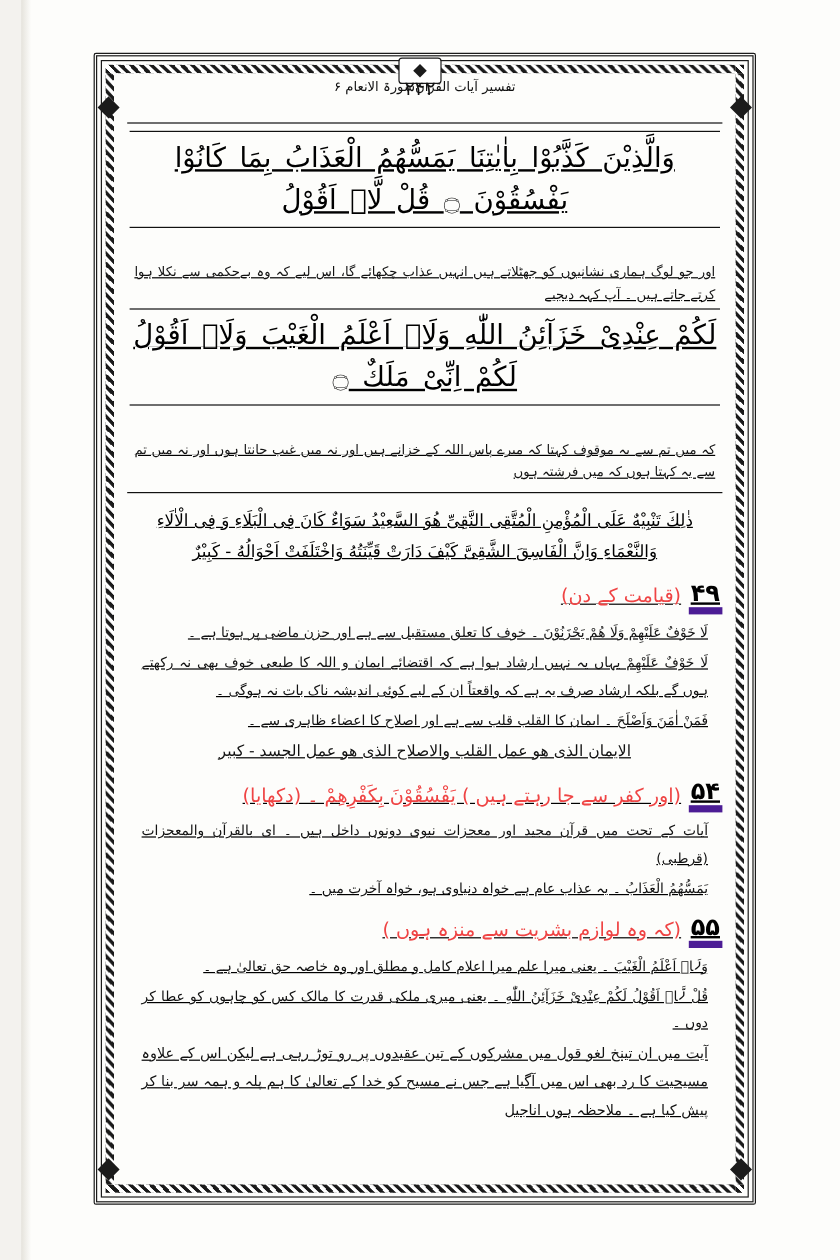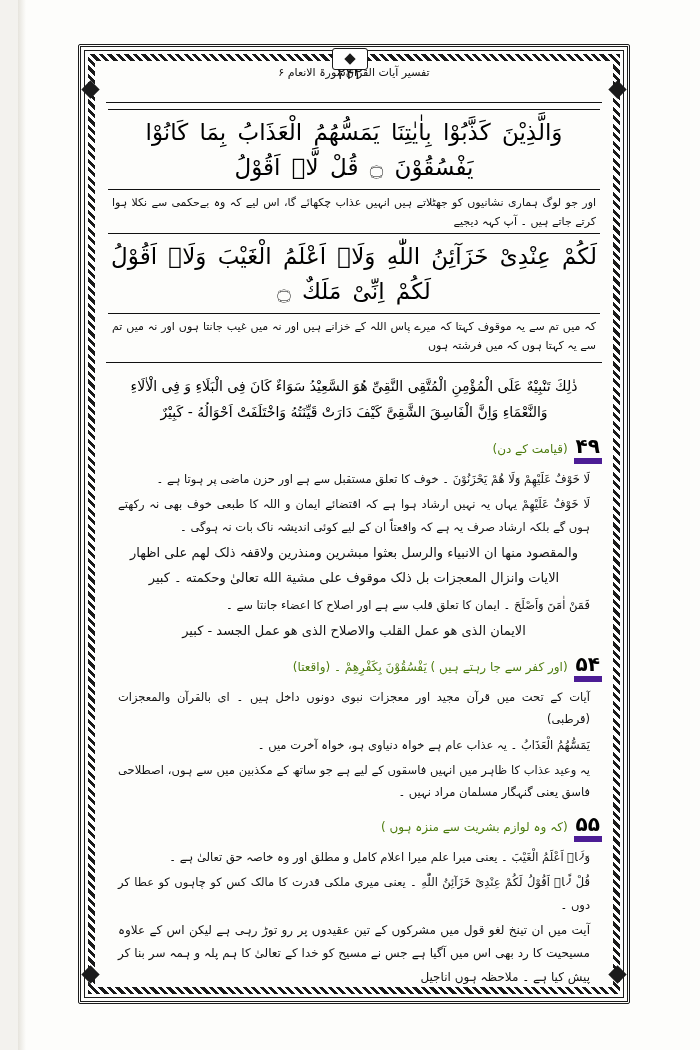--- a/index.html
+++ b/index.html
@@ -135,20 +135,21 @@
     position: absolute;
     left: 98px;
     top: 96px;
     width: 512px;
     height: 888px;
     direction: rtl;
     text-align: justify;
     box-sizing: border-box;
     padding: 6px 8px 0 8px;
     overflow: hidden;
+    text-decoration: underline;
   }
 
   .ayah-block {
     border-top: 1.5px solid #111;
     border-bottom: 1.5px solid #111;
     padding: 6px 2px 4px 2px;
     margin-bottom: 2px;
   }
   .ayah-inner {
     border-top: 1px solid #111;
@@ -164,20 +165,21 @@
     letter-spacing: 0.5px;
     word-spacing: 4px;
   }
   .translation-line {
     font-family: "DejaVu Sans", sans-serif;
     font-size: 11px;
     line-height: 1.7;
     color: #111;
     text-align: justify;
     padding: 4px 4px 2px 4px;
+    margin-top: 24px;
   }
 
   .arabic-quote {
     font-family: "DejaVu Sans", sans-serif;
     font-size: 14px;
     line-height: 1.9;
     color: #000;
     text-align: center;
     margin: 10px 0 6px 0;
   }
@@ -194,22 +196,22 @@
     font-family: "DejaVu Sans", sans-serif;
     font-size: 20px;
     font-weight: bold;
     color: #000;
     border-bottom: 6px solid #4c1d95;
     padding: 0 2px;
     white-space: nowrap;
   }
   .heading-text {
     font-family: "DejaVu Sans", sans-serif;
-    font-size: 12px;
-    color: #4d7c0f;
+    font-size: 16px;
+    color: #ef4444;
   }
 
   .para {
     font-family: "DejaVu Sans", sans-serif;
     font-size: 11.5px;
     line-height: 1.95;
     color: #111;
     text-align: justify;
     margin: 3px 12px;
   }
@@ -258,33 +260,31 @@
 
     <div class="arabic-quote">ذٰلِكَ تَنْبِیْهٌ عَلَی الْمُؤْمِنِ الْمُتَّقِی النَّقِیِّ هُوَ السَّعِیْدُ سَوَاءٌ كَانَ فِی الْبَلَاءِ وَ فِی الْاٰلَاءِ وَالنَّعْمَاءِ وَاِنَّ الْفَاسِقَ الشَّقِیَّ كَیْفَ دَارَتْ قَیِّنَتُهُ وَاخْتَلَفَتْ اَحْوَالُهُ - كَبِیْرٌ</div>
 
     <div>
       <div class="heading-row">
         <span class="verse-badge">۴۹</span>
         <span class="heading-text">(قیامت کے دن)</span>
       </div>
       <p class="para">لَا خَوْفٌ عَلَیْهِمْ وَلَا هُمْ یَحْزَنُوْنَ ۔ خوف کا تعلق مستقبل سے ہے اور حزن ماضی پر ہوتا ہے ۔</p>
       <p class="para">لَا خَوْفٌ عَلَیْهِمْ یہاں یہ نہیں ارشاد ہوا ہے کہ اقتضائے ایمان و اللہ کا طبعی خوف بھی نہ رکھتے ہوں گے بلکہ ارشاد صرف یہ ہے کہ واقعتاً ان کے لیے کوئی اندیشہ ناک بات نہ ہوگی ۔</p>
-      <p class="para arabic">والمقصود منها ان الانبیاء والرسل بعثوا مبشرین ومنذرین ولاقفہ ذلک لهم علی اظهار الایات وانزال المعجزات بل ذلک موقوف علی مشیة الله تعالیٰ وحکمته ۔ كبیر</p>
-      <p class="para">فَمَنْ اٰمَنَ وَاَصْلَحَ ۔ ایمان کا تعلق قلب سے ہے اور اصلاح کا اعضاء جانتا سے ۔</p>
+      <p class="para">فَمَنْ اٰمَنَ وَاَصْلَحَ ۔ ایمان کا القلب قلب سے ہے اور اصلاح کا اعضاء ظاہری سے ۔</p>
       <p class="para arabic">الایمان الذی هو عمل القلب والاصلاح الذی هو عمل الجسد - كبیر</p>
     </div>
 
     <div>
       <div class="heading-row">
         <span class="verse-badge">۵۴</span>
-        <span class="heading-text">(اور کفر سے جا رہتے ہیں ) یَفْسُقُوْنَ بِکَفْرِهِمْ ۔ (واقعتا)</span>
+        <span class="heading-text">(اور کفر سے جا رہتے ہیں ) یَفْسُقُوْنَ بِکَفْرِهِمْ ۔ (دکھایا)</span>
       </div>
       <p class="para">آیات کے تحت میں قرآن مجید اور معجزات نبوی دونوں داخل ہیں ۔ ای بالقرآن والمعجزات (قرطبی)</p>
       <p class="para">یَمَسُّهُمُ الْعَذَابُ ۔ یہ عذاب عام ہے خواہ دنیاوی ہو، خواہ آخرت میں ۔</p>
-      <p class="para">یہ وعید عذاب کا ظاہر میں انہیں فاسقوں کے لیے ہے جو ساتھ کے مکذبین میں سے ہوں، اصطلاحی فاسق یعنی گنہگار مسلمان مراد نہیں ۔</p>
     </div>
 
     <div>
       <div class="heading-row">
         <span class="verse-badge">۵۵</span>
         <span class="heading-text">(کہ وہ لوازم بشریت سے منزہ ہوں )</span>
       </div>
       <p class="para">وَلَاۤ اَعْلَمُ الْغَیْبَ ۔ یعنی میرا علم میرا اعلام کامل و مطلق اور وہ خاصہ حق تعالیٰ ہے ۔</p>
       <p class="para">قُلْ لَّاۤ اَقُوْلُ لَكُمْ عِنْدِیْ خَزَآئِنُ اللّٰهِ ۔ یعنی میری ملکی قدرت کا مالک کس کو چاہوں کو عطا کر دوں ۔</p>
       <p class="para small">آیت میں ان تینخ لغو قول میں مشرکوں کے تین عقیدوں پر رو توڑ رہی ہے لیکن اس کے علاوہ مسیحیت کا رد بھی اس میں آگیا ہے جس نے مسیح کو خدا کے تعالیٰ کا ہم پلہ و ہمہ سر بنا کر پیش کیا ہے ۔ ملاحظہ ہوں اناجیل</p>

